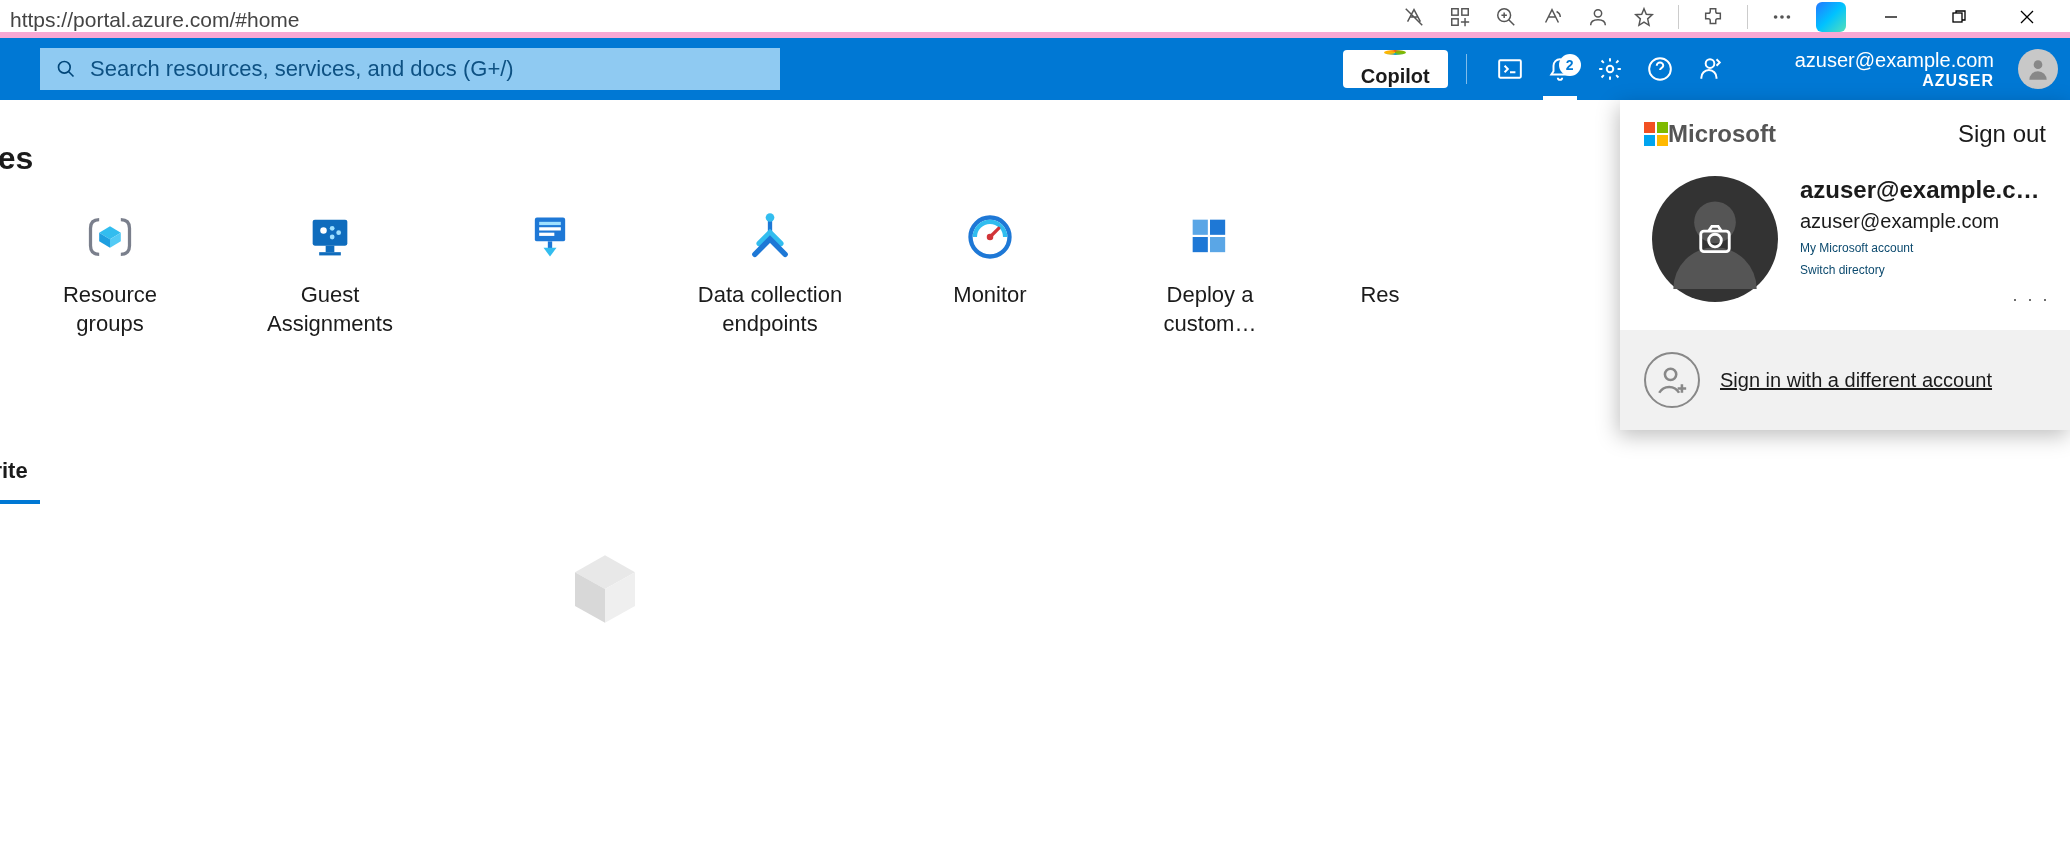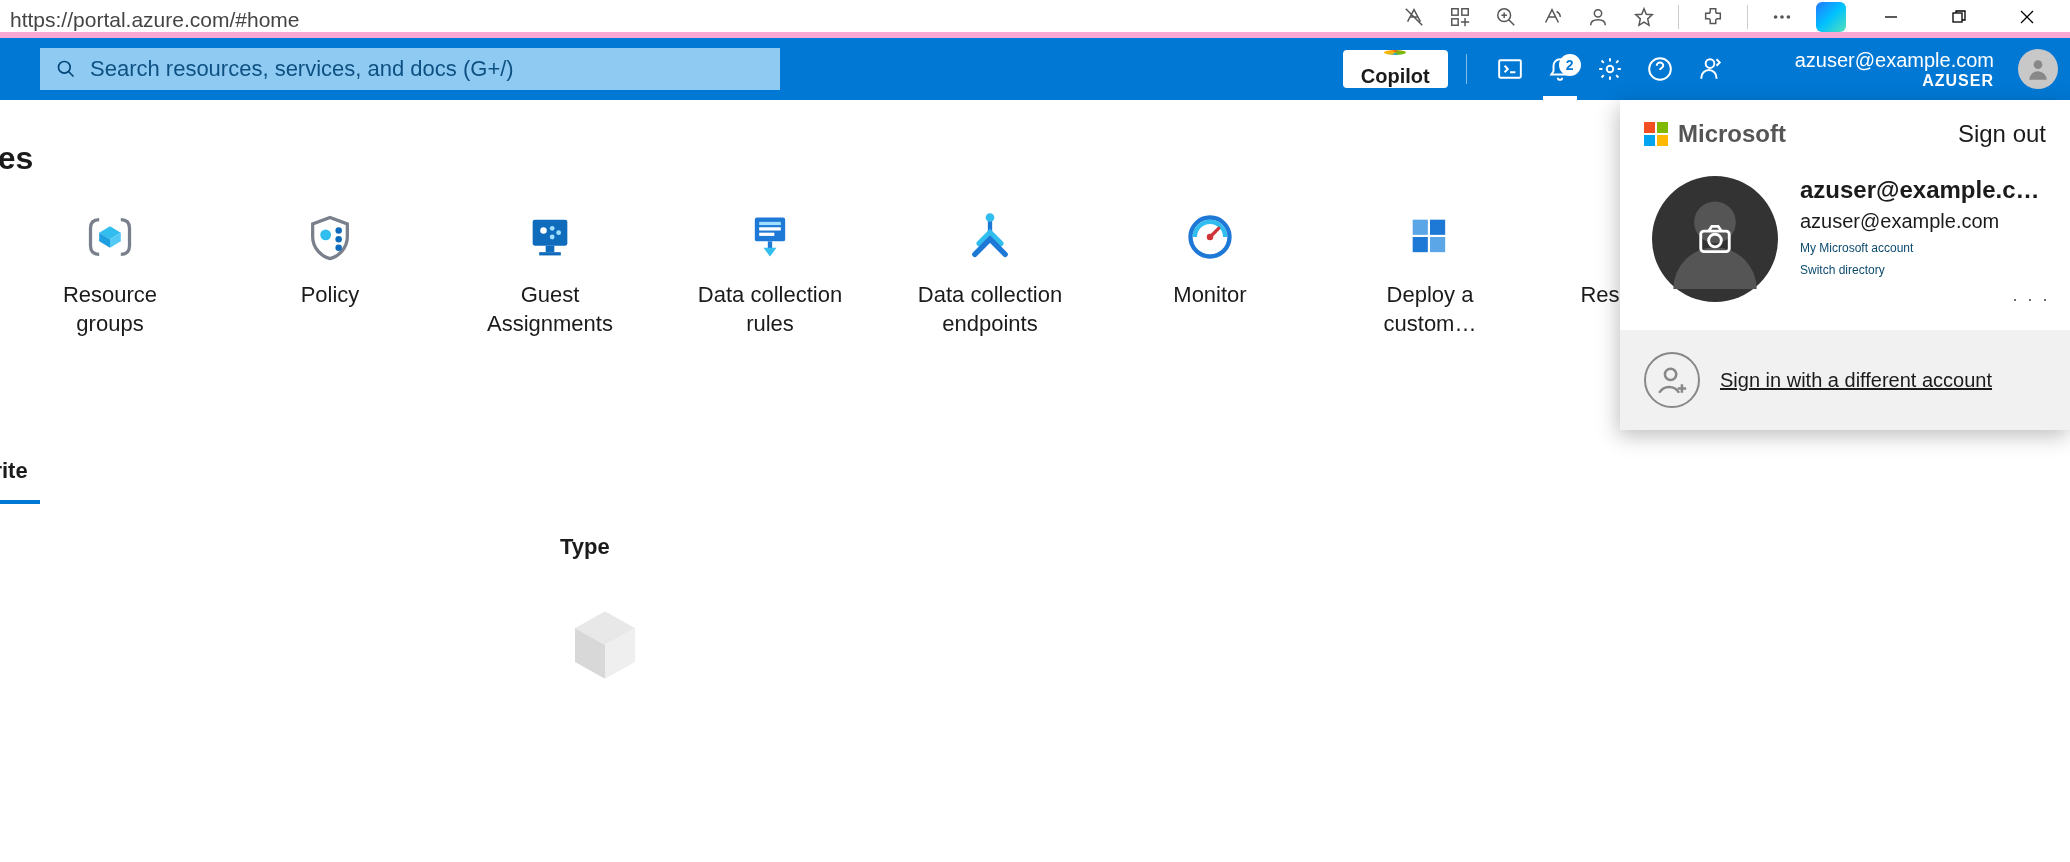--- a/index.html
+++ b/index.html
@@ -47,21 +47,21 @@
 
   .tab-label { font-size:22px; color:#1b1b1b; font-weight:600; margin-top:120px; margin-left:-20px; }
   .tab-underline { width:60px; height:4px; background:#0078d4; margin-top:16px; margin-left:-20px; }
   .col-header { font-size:22px; font-weight:600; color:#1b1b1b; margin-left:560px; margin-top:30px; }
   .placeholder-cube { margin-left:560px; margin-top:40px; }
   .placeholder-cube svg { width:90px; height:90px; }
 
   
   .flyout { position:absolute; top:100px; right:0; width:450px; background:#fff; box-shadow: -2px 6px 20px rgba(0,0,0,0.25); }
   .fly-top { display:flex; align-items:center; justify-content:space-between; padding:20px 24px 16px; }
-  .ms-logo { display:flex; align-items:center; gap:10px; }
+  .ms-logo { display:flex; align-items:center; }
   .ms-grid { width:24px; height:24px; display:grid; grid-template-columns:1fr 1fr; grid-template-rows:1fr 1fr; gap:2px; }
   .ms-grid span:nth-child(1){background:#f25022;} .ms-grid span:nth-child(2){background:#7fba00;}
   .ms-grid span:nth-child(3){background:#00a4ef;} .ms-grid span:nth-child(4){background:#ffb900;}
   .ms-word { font-size:24px; color:#555; font-weight:600; }
   .signout { font-size:24px; color:#1b1b1b; }
   .fly-mid { display:flex; gap:22px; padding: 12px 24px 28px; align-items:flex-start; }
   .big-avatar { width:126px; height:126px; border-radius:50%; background:#333; display:flex; align-items:center; justify-content:center; position:relative; flex-shrink:0; }
   .big-avatar svg.person { width:100px; height:100px; color:#555; }
   .big-avatar svg.cam { position:absolute; width:38px; height:38px; color:#fff; }
   .acct-info { flex:1; min-width:0; }
@@ -218,32 +218,20 @@
             <path fill="#32bdef" d="M24 14 L34 20 L24 26 L14 20 Z"></path>
             <path fill="#1e9fe0" d="M14 20 L24 26 L24 34 L14 28 Z"></path>
             <path fill="#53caf5" d="M34 20 L24 26 L24 34 L34 28 Z"></path>
           </svg>
         </div>
       <div class="svc-label">Resource groups</div>
     </div>
     <div class="svc">
       <div class="svc-icon">
           <svg viewBox="0 0 48 48">
-            <path fill="none" stroke="#7a7f8c" stroke-width="3" d="M24 6 L8 12 V24 C8 34 16 42 24 44 C32 42 40 34 40 24 V12 Z"></path>
-            <circle cx="20" cy="22" r="5" fill="#32bdef"></circle>
-            <circle cx="32" cy="18" r="3" fill="#0f6cbd"></circle>
-            <circle cx="32" cy="26" r="3" fill="#0f6cbd"></circle>
-            <circle cx="32" cy="34" r="3" fill="#0f6cbd"></circle>
-          </svg>
-        </div>
-      <div class="svc-label">Policy</div>
-    </div>
-    <div class="svc">
-      <div class="svc-icon">
-          <svg viewBox="0 0 48 48">
             <rect x="8" y="8" width="32" height="24" rx="2" fill="#0f6cbd"></rect>
             <rect x="20" y="32" width="8" height="6" fill="#0f6cbd"></rect>
             <rect x="14" y="38" width="20" height="3" fill="#0f6cbd"></rect>
             <circle cx="18" cy="18" r="3" fill="#fff"></circle>
             <circle cx="26" cy="16" r="2.2" fill="#9fe0ff"></circle>
             <circle cx="32" cy="20" r="2.2" fill="#9fe0ff"></circle>
             <circle cx="26" cy="24" r="2.2" fill="#9fe0ff"></circle>
           </svg>
         </div>
       <div class="svc-label">Guest Assignments</div>
@@ -252,21 +240,20 @@
       <div class="svc-icon">
           <svg viewBox="0 0 48 48">
             <rect x="10" y="6" width="28" height="22" rx="2" fill="#1e78d6"></rect>
             <rect x="14" y="10" width="20" height="3" fill="#9fe0ff"></rect>
             <rect x="14" y="15" width="20" height="3" fill="#fff"></rect>
             <rect x="14" y="20" width="14" height="3" fill="#fff"></rect>
             <path d="M24 28 V38" stroke="#1e78d6" stroke-width="4"></path>
             <path d="M18 34 L24 42 L30 34 Z" fill="#32bdef"></path>
           </svg>
         </div>
-      <div class="svc-label">Data collection rules</div>
     </div>
     <div class="svc">
       <div class="svc-icon">
           <svg viewBox="0 0 48 48">
             <path d="M24 6 V20" stroke="#1e78d6" stroke-width="4"></path>
             <circle cx="24" cy="6" r="4" fill="#32bdef"></circle>
             <path d="M14 30 L24 20 L34 30" fill="none" stroke="#32bdef" stroke-width="5" stroke-linecap="round"></path>
             <path d="M10 40 L24 26 L38 40" fill="none" stroke="#1e78d6" stroke-width="5" stroke-linecap="round"></path>
           </svg>
         </div>
@@ -295,21 +282,20 @@
       <div class="svc-label">Deploy a custom…</div>
     </div>
     <div class="svc" style="width:60px;">
       <div class="svc-icon"></div>
       <div class="svc-label">Res</div>
     </div>
   </div>
 
   <div class="tab-label">orite</div>
   <div class="tab-underline"></div>
-  <div class="col-header">Type</div>
   <div class="placeholder-cube">
     <svg viewBox="0 0 48 48">
         <path fill="#e8e8e8" d="M24 6 L40 15 L24 24 L8 15 Z"></path>
         <path fill="#d8d8d8" d="M8 15 L24 24 L24 42 L8 33 Z"></path>
         <path fill="#efefef" d="M40 15 L24 24 L24 42 L40 33 Z"></path>
       </svg>
   </div>
 </div>
 
 <div class="flyout">

